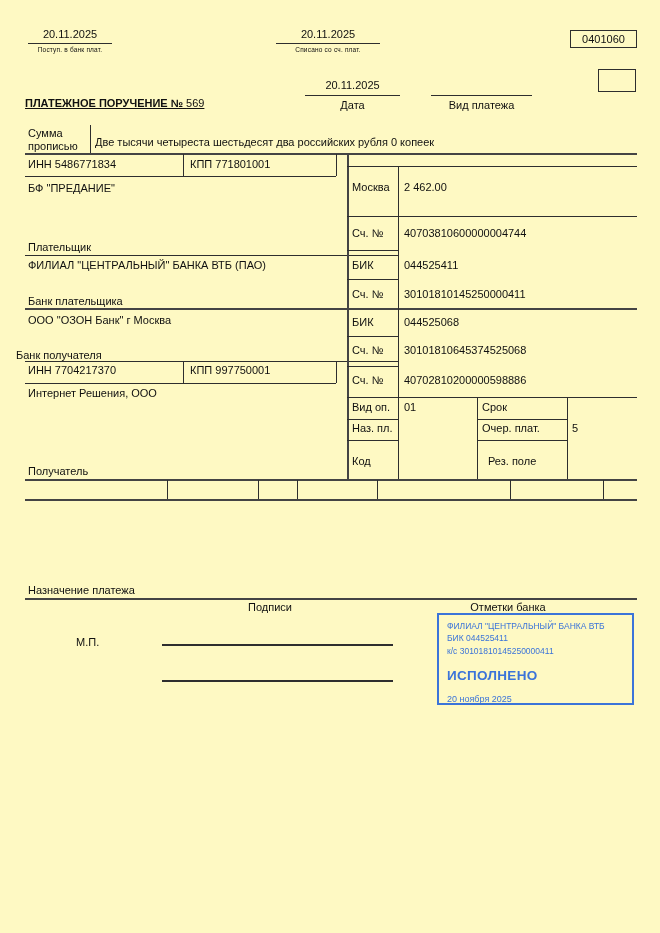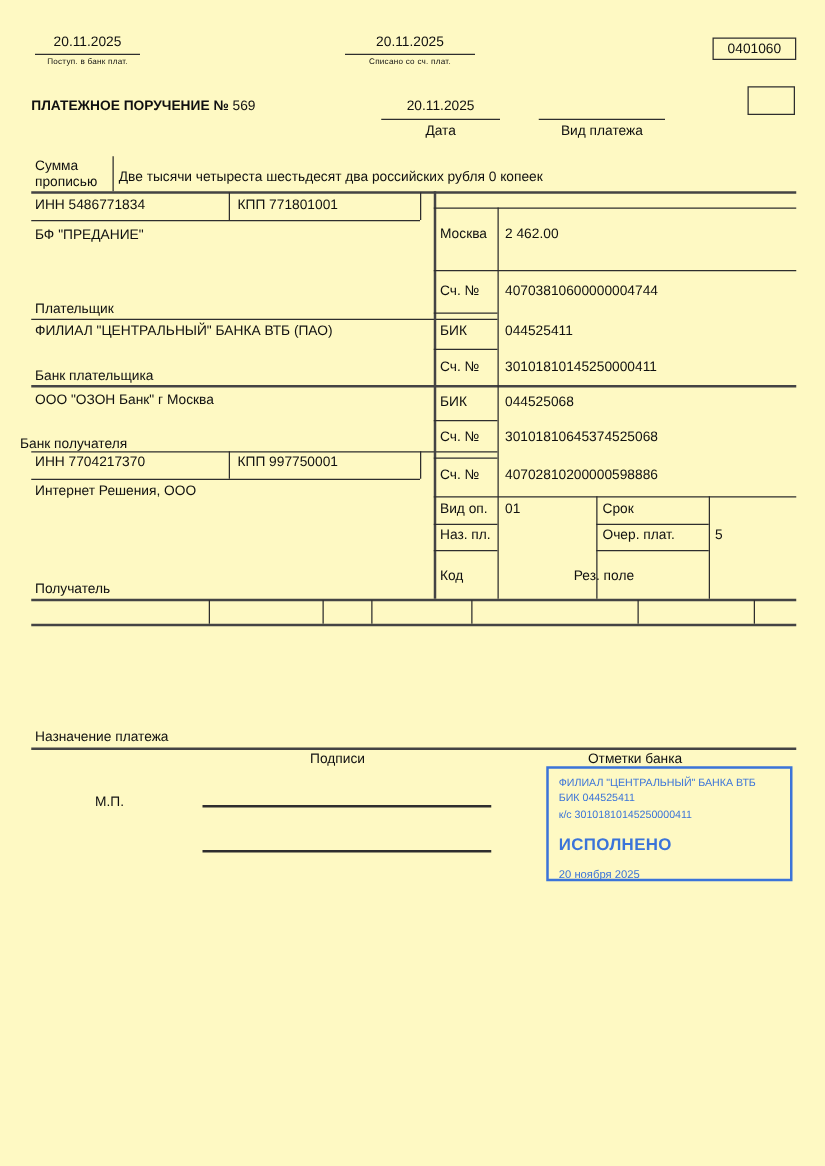--- a/index.html
+++ b/index.html
@@ -37,21 +37,21 @@
   <div class="t tiny ctr" style="left:20px;top:46px;width:100px;">Поступ. в банк плат.</div>
 
   <div class="t ctr" style="left:276px;top:28px;width:104px;">20.11.2025</div>
   <div class="hl" style="left:276px;top:43px;width:104px;"></div>
   <div class="t tiny ctr" style="left:270px;top:46px;width:116px;">Списано со сч. плат.</div>
 
   <div class="bx" style="left:570px;top:30px;width:67px;height:18px;">
     <div class="t ctr" style="left:0;top:2px;width:65px;">0401060</div>
   </div>
 
-  <div class="t" style="left:25px;top:79px;">
+  <div class="t" style="left:25px;top:97px;text-decoration:underline;">
     <span class="b">ПЛАТЕЖНОЕ ПОРУЧЕНИЕ №</span>
     <span>569</span>
   </div>
   <div class="t ctr" style="left:305px;top:79px;width:95px;">20.11.2025</div>
   <div class="hl" style="left:305px;top:95px;width:95px;"></div>
   <div class="t ctr" style="left:305px;top:99px;width:95px;">Дата</div>
   <div class="hl" style="left:431px;top:95px;width:101px;"></div>
   <div class="t ctr" style="left:431px;top:99px;width:101px;">Вид платежа</div>
   <div class="bx" style="left:598px;top:69px;width:38px;height:23px;"></div>
 
@@ -126,21 +126,21 @@
   <div class="hl" style="left:347px;top:440px;width:51px;"></div>
   <div class="hl" style="left:477px;top:440px;width:90px;"></div>
 
   <div class="t" style="left:352px;top:401px;">Вид оп.</div>
   <div class="t" style="left:404px;top:401px;">01</div>
   <div class="t" style="left:482px;top:401px;">Срок</div>
   <div class="t" style="left:352px;top:422px;">Наз. пл.</div>
   <div class="t" style="left:482px;top:422px;">Очер. плат.</div>
   <div class="t" style="left:572px;top:422px;">5</div>
   <div class="t" style="left:352px;top:455px;">Код</div>
-  <div class="t" style="left:459px;top:455px;">Рез. поле</div>
+  <div class="t" style="left:488px;top:455px;">Рез. поле</div>
 
   <div class="vl" style="left:167px;top:480px;height:19px;"></div>
   <div class="vl" style="left:258px;top:480px;height:19px;"></div>
   <div class="vl" style="left:297px;top:480px;height:19px;"></div>
   <div class="vl" style="left:377px;top:480px;height:19px;"></div>
   <div class="vl" style="left:510px;top:480px;height:19px;"></div>
   <div class="vl" style="left:603px;top:480px;height:19px;"></div>
   <div class="hl thick" style="left:25px;top:499px;width:612px;"></div>
 
   <div class="t" style="left:28px;top:584px;">Назначение платежа</div>

